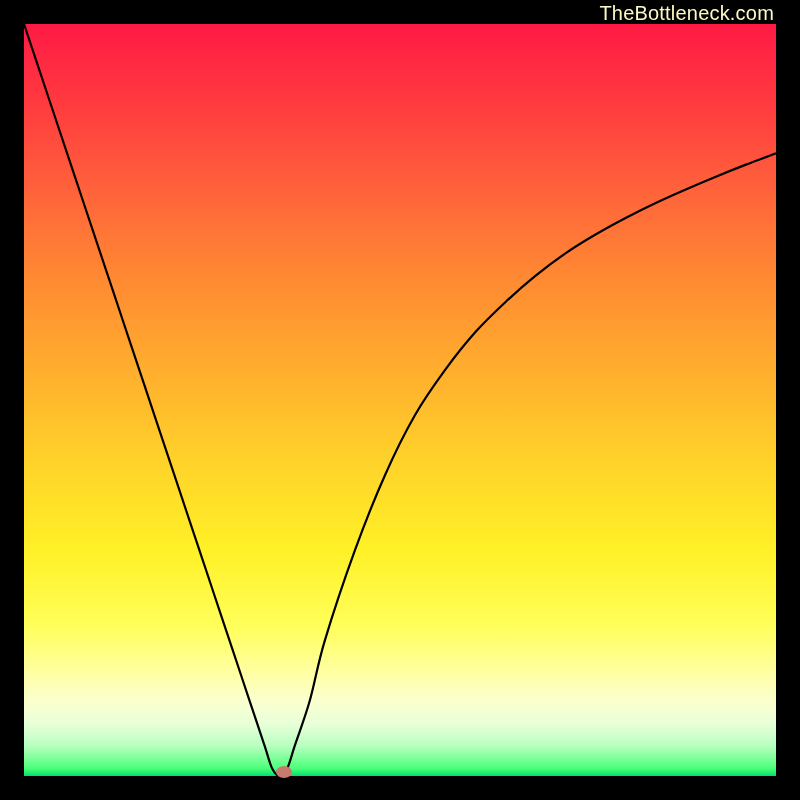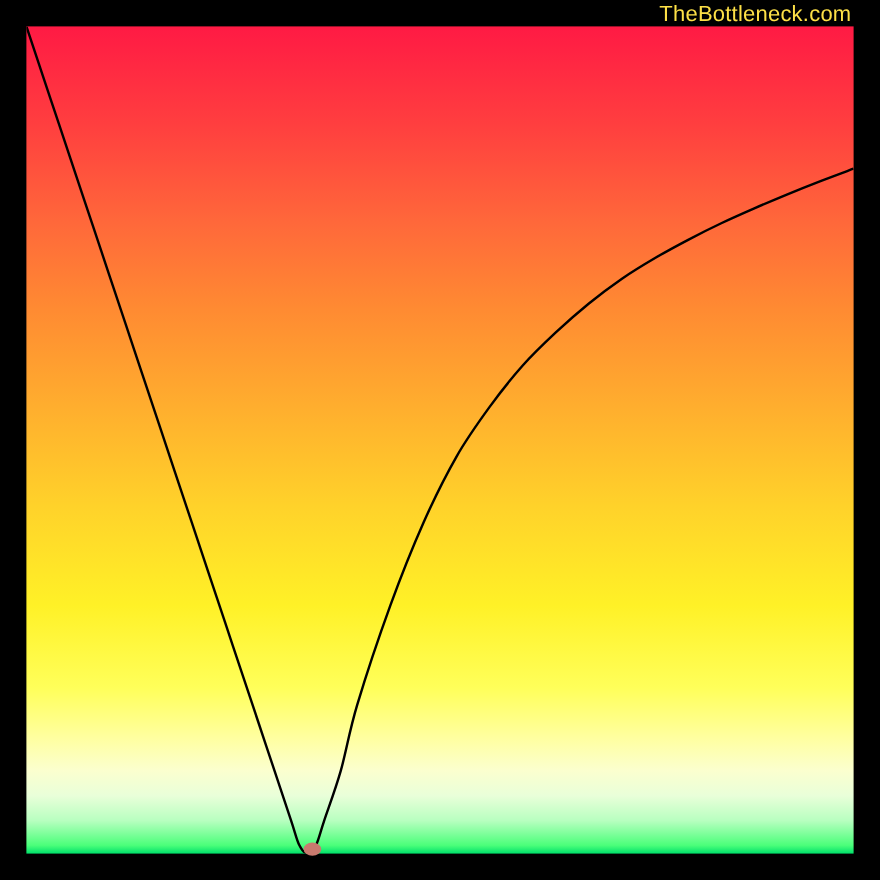--- a/index.html
+++ b/index.html
@@ -36,21 +36,21 @@
       #e9ffd9 93%,
       #b8ffc0 96%,
       #4bff7a 99%,
       #00e06a 100%
     );
   }
   .watermark {
     position: absolute;
     top: 2px;
     right: 26px;
-    color: #fde047;
+    color: #fef9c3;
     font-size: 20px;
     font-weight: 400;
     letter-spacing: 0.2px;
     z-index: 5;
   }
   svg.curve {
     position: absolute;
     inset: 0;
     width: 100%;
     height: 100%;

